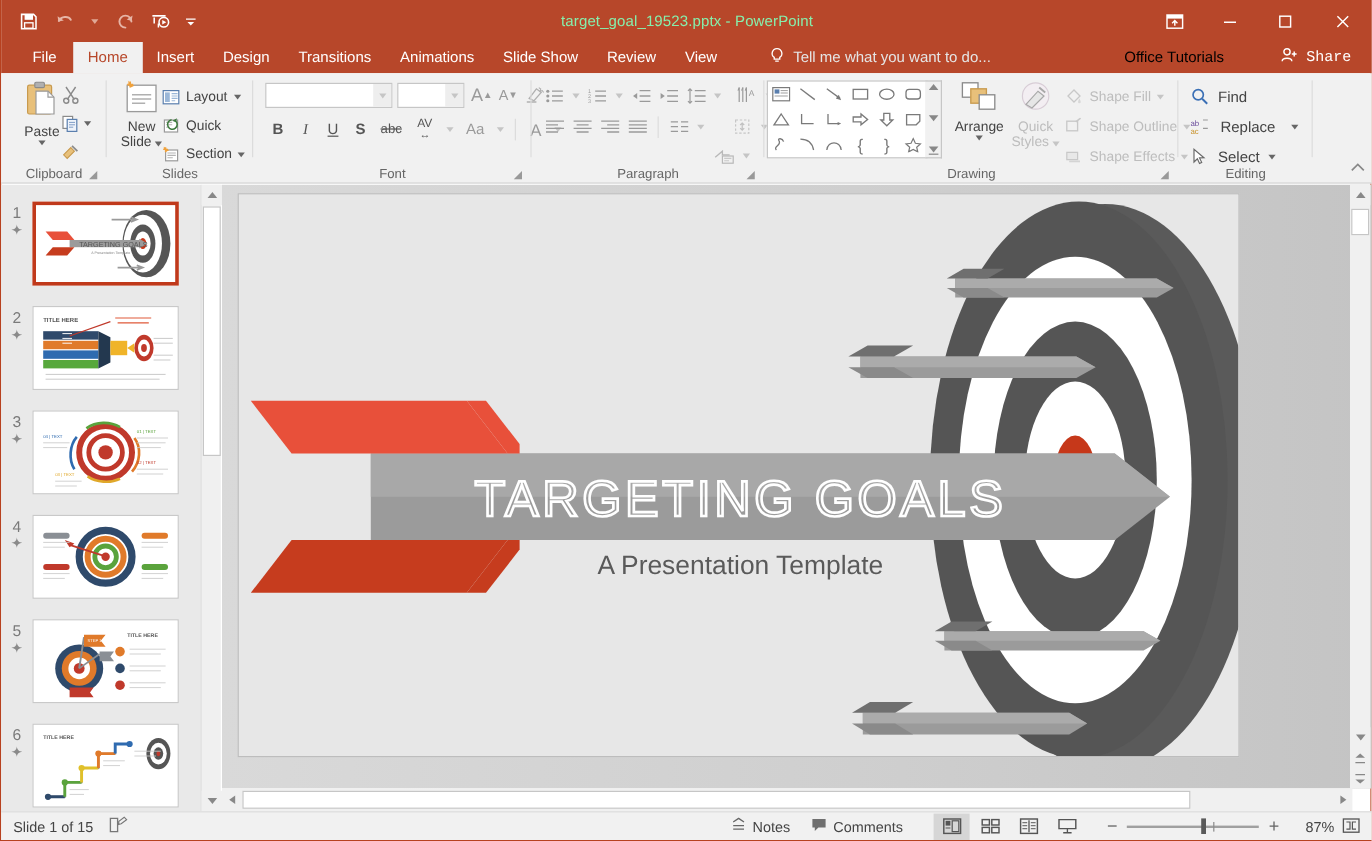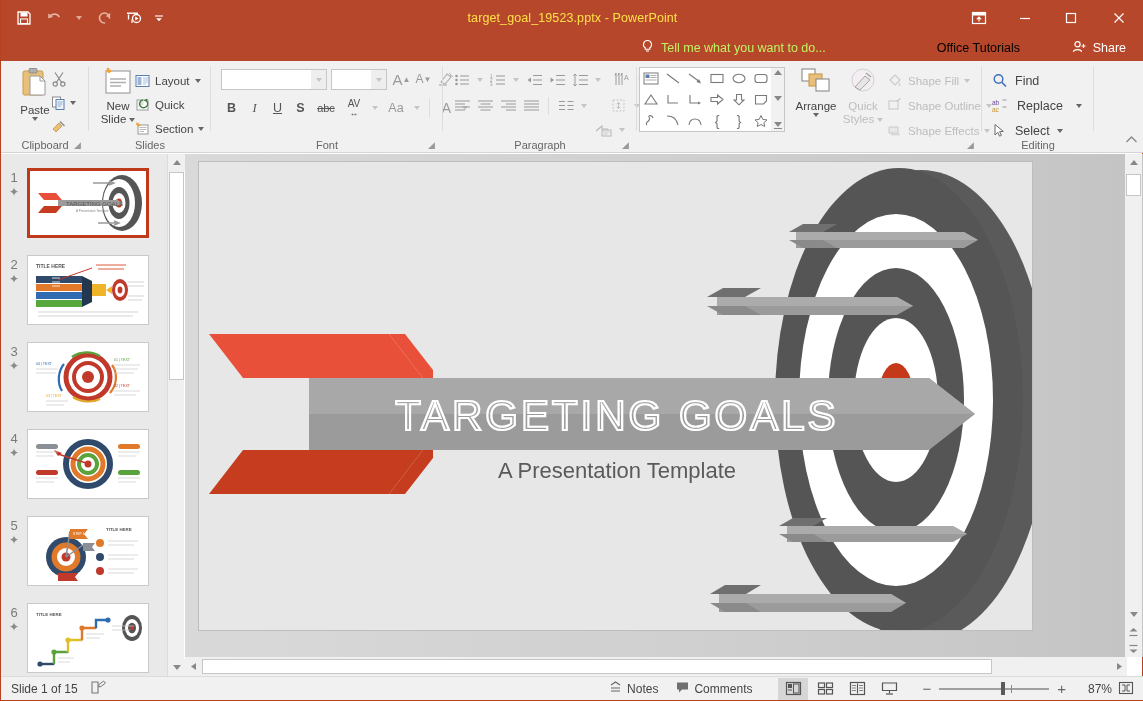--- a/index.html
+++ b/index.html
@@ -21,49 +21,49 @@
   .qat { position:absolute; left:8px; top:0; height:35px; display:flex; align-items:center; gap:0px; }
   .qat-btn {
     width:30px; height:30px; display:flex; align-items:center; justify-content:center;
     color:#fff;
   }
   .qat-btn.dim { color:#e0a996; }
   .qat-btn.small { width:20px; }
   .title-text {
     position:absolute; left:0; top:0; width:1143px; height:35px;
     display:flex; align-items:center; justify-content:center;
-    font-size:12.5px; color:#fde047; letter-spacing:.1px;
+    font-size:12.5px; color:#86efac; letter-spacing:.1px;
   }
   .wincontrols { position:absolute; right:0; top:0; height:35px; display:flex; }
   .wc { width:46px; height:35px; display:flex; align-items:center; justify-content:center; color:#fff; }
   .wc.close { width:50px; }
   .wc svg { display:block; }
 
   
   .tabrow {
     position:absolute; top:35px; left:0; width:1143px; height:26px;
     background:#b7472a; color:#fff;
   }
   .tabs { position:absolute; left:12px; top:0; display:flex; height:26px; align-items:stretch; }
   .tab {
     padding:0 12px; height:26px; line-height:26px; font-size:12.5px; color:#fff; white-space:nowrap;
   }
   .tab.file { padding:0 14px; }
   .tab.active { background:#f1f1f1; color:#b7472a; }
   .tellme {
     position:absolute; left:640px; top:0; height:26px; display:flex; align-items:center; gap:7px;
-    font-size:12.5px; color:#bef264; font-style:italic;
+    font-size:12.5px; color:#e5e5e5; font-style:italic;
   }
   .tellme .lbl { font-style:normal; }
   .office-tutorials {
     position:absolute; right:124px; top:0; height:26px; line-height:26px; font-size:12.5px; color:#000000;
   }
   .share-btn {
     position:absolute; right:8px; top:0; height:26px; display:flex; align-items:center; gap:6px;
-    font-size:12.5px; color:#fff; padding:0 10px;
+    font-size:12.5px; color:#fff; padding:0 10px;font-family:Liberation Mono, monospace;
   }
 
   
   .ribbon {
     position:absolute; top:61px; left:0; width:1143px; height:92px;
     background:#f1f1f1; border-bottom:1px solid #d4d4d4;
   }
   .rgroup { position:absolute; top:0; height:92px; }
   .rgroup .glabel {
     position:absolute; bottom:2px; left:0; width:100%; text-align:center;
@@ -258,20 +258,31 @@
       </div>
       <div class="wc close">
         <svg width="14" height="14" viewBox="0 0 14 14">
             <path d="M2.5 2.5 L11.5 11.5 M11.5 2.5 L2.5 11.5" stroke="#fff" stroke-width="1.2"></path>
           </svg>
       </div>
     </div>
   </div>
 
   <div class="tabrow">
+    <div class="tabs">
+      <div class="tab file">File</div>
+      <div class="tab active">Home</div>
+      <div class="tab">Insert</div>
+      <div class="tab">Design</div>
+      <div class="tab">Transitions</div>
+      <div class="tab">Animations</div>
+      <div class="tab">Slide Show</div>
+      <div class="tab">Review</div>
+      <div class="tab">View</div>
+    </div>
 
     <div class="tellme">
       <span>
         <svg width="13" height="15" viewBox="0 0 13 15">
             <path d="M6.5 1.5 A4 4 0 0 0 4.2 8.8 V10.3 h4.6 V8.8 A4 4 0 0 0 6.5 1.5z" fill="none" stroke="#fff" stroke-width="1.1"></path>
             <path d="M5 12 h3" stroke="#fff" stroke-width="1.1"></path>
           </svg>
       </span>
       <span class="lbl">Tell me what you want to do...</span>
     </div>
@@ -712,20 +723,21 @@
         <div class="shapefx-row">
           <svg width="16" height="15" viewBox="0 0 16 15">
               <path d="M2 4 h9 v6 h-9z" fill="#e8e8e8" stroke="#c8c8c8" stroke-width="1"></path>
               <path d="M4 11.5 h9" stroke="#d4d4d4" stroke-width="1.6"></path>
             </svg>
           <span class="lbl-sm lbl-dis">Shape Effects</span>
           <span class="caret dis"></span>
         </div>
       </div>
 
+      <div class="glabel">Drawing</div>
       <div class="dialog-launcher" style="right:8px;">◢</div>
       <div class="gsep"></div>
     </div>
 
     <div class="rgroup" style="left:981px; width:112px;">
       <div style="position:absolute; left:10px; top:8px; display:flex; flex-direction:column; gap:2px;">
         <div class="edit-item">
           <svg width="16" height="15" viewBox="0 0 16 15">
               <circle cx="6.5" cy="6" r="4.3" fill="none" stroke="#3a6fb5" stroke-width="1.4"></circle>
               <path d="M9.8 9.3 L14 13.5" stroke="#3a6fb5" stroke-width="1.6"></path>

